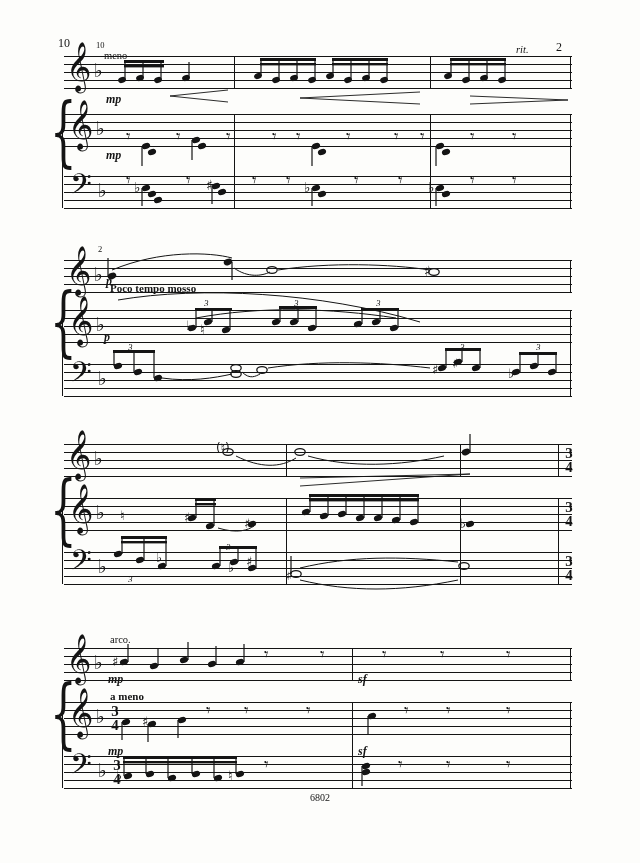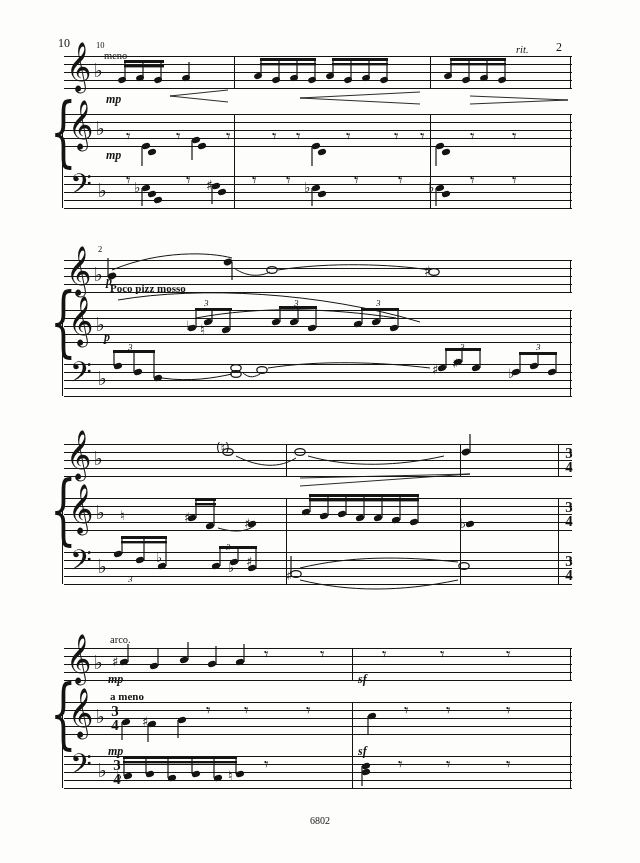--- a/index.html
+++ b/index.html
@@ -127,21 +127,20 @@
     font-size: 12px;
     color: #141414;
   }
   .plate {
     position: absolute;
     font-family: "Liberation Serif", serif;
     font-size: 10px;
     color: #141414;
     width: 100%;
     text-align: center;
-    margin-top: 23px;
   }
 
   
   .ink {
     position: absolute;
     left: 0;
     top: 0;
     width: 640px;
     height: 863px;
     pointer-events: none;
@@ -211,21 +210,21 @@
       <div class="line"></div>
       <div class="line"></div>
       <div class="line"></div>
       <div class="line"></div>
       <div class="line"></div>
     </div>
     <div class="clef treble" style="left:2px; top:-3px;">𝄞</div>
     <div class="keysig" style="left:30px; top:13px;">♭</div>
     <div class="dyn" style="left:42px; top:22px;">p</div>
 
-    <div class="term bold" style="left:46px; top:30px;">Poco pizz mosso</div>
+    <div class="term bold" style="left:46px; top:30px;">Poco tempo mosso</div>
 
     <div class="staff" style="top:58px;">
       <div class="line"></div>
       <div class="line"></div>
       <div class="line"></div>
       <div class="line"></div>
       <div class="line"></div>
     </div>
     <div class="clef treble" style="left:4px; top:47px;">𝄞</div>
     <div class="keysig" style="left:32px; top:63px;">♭</div>

